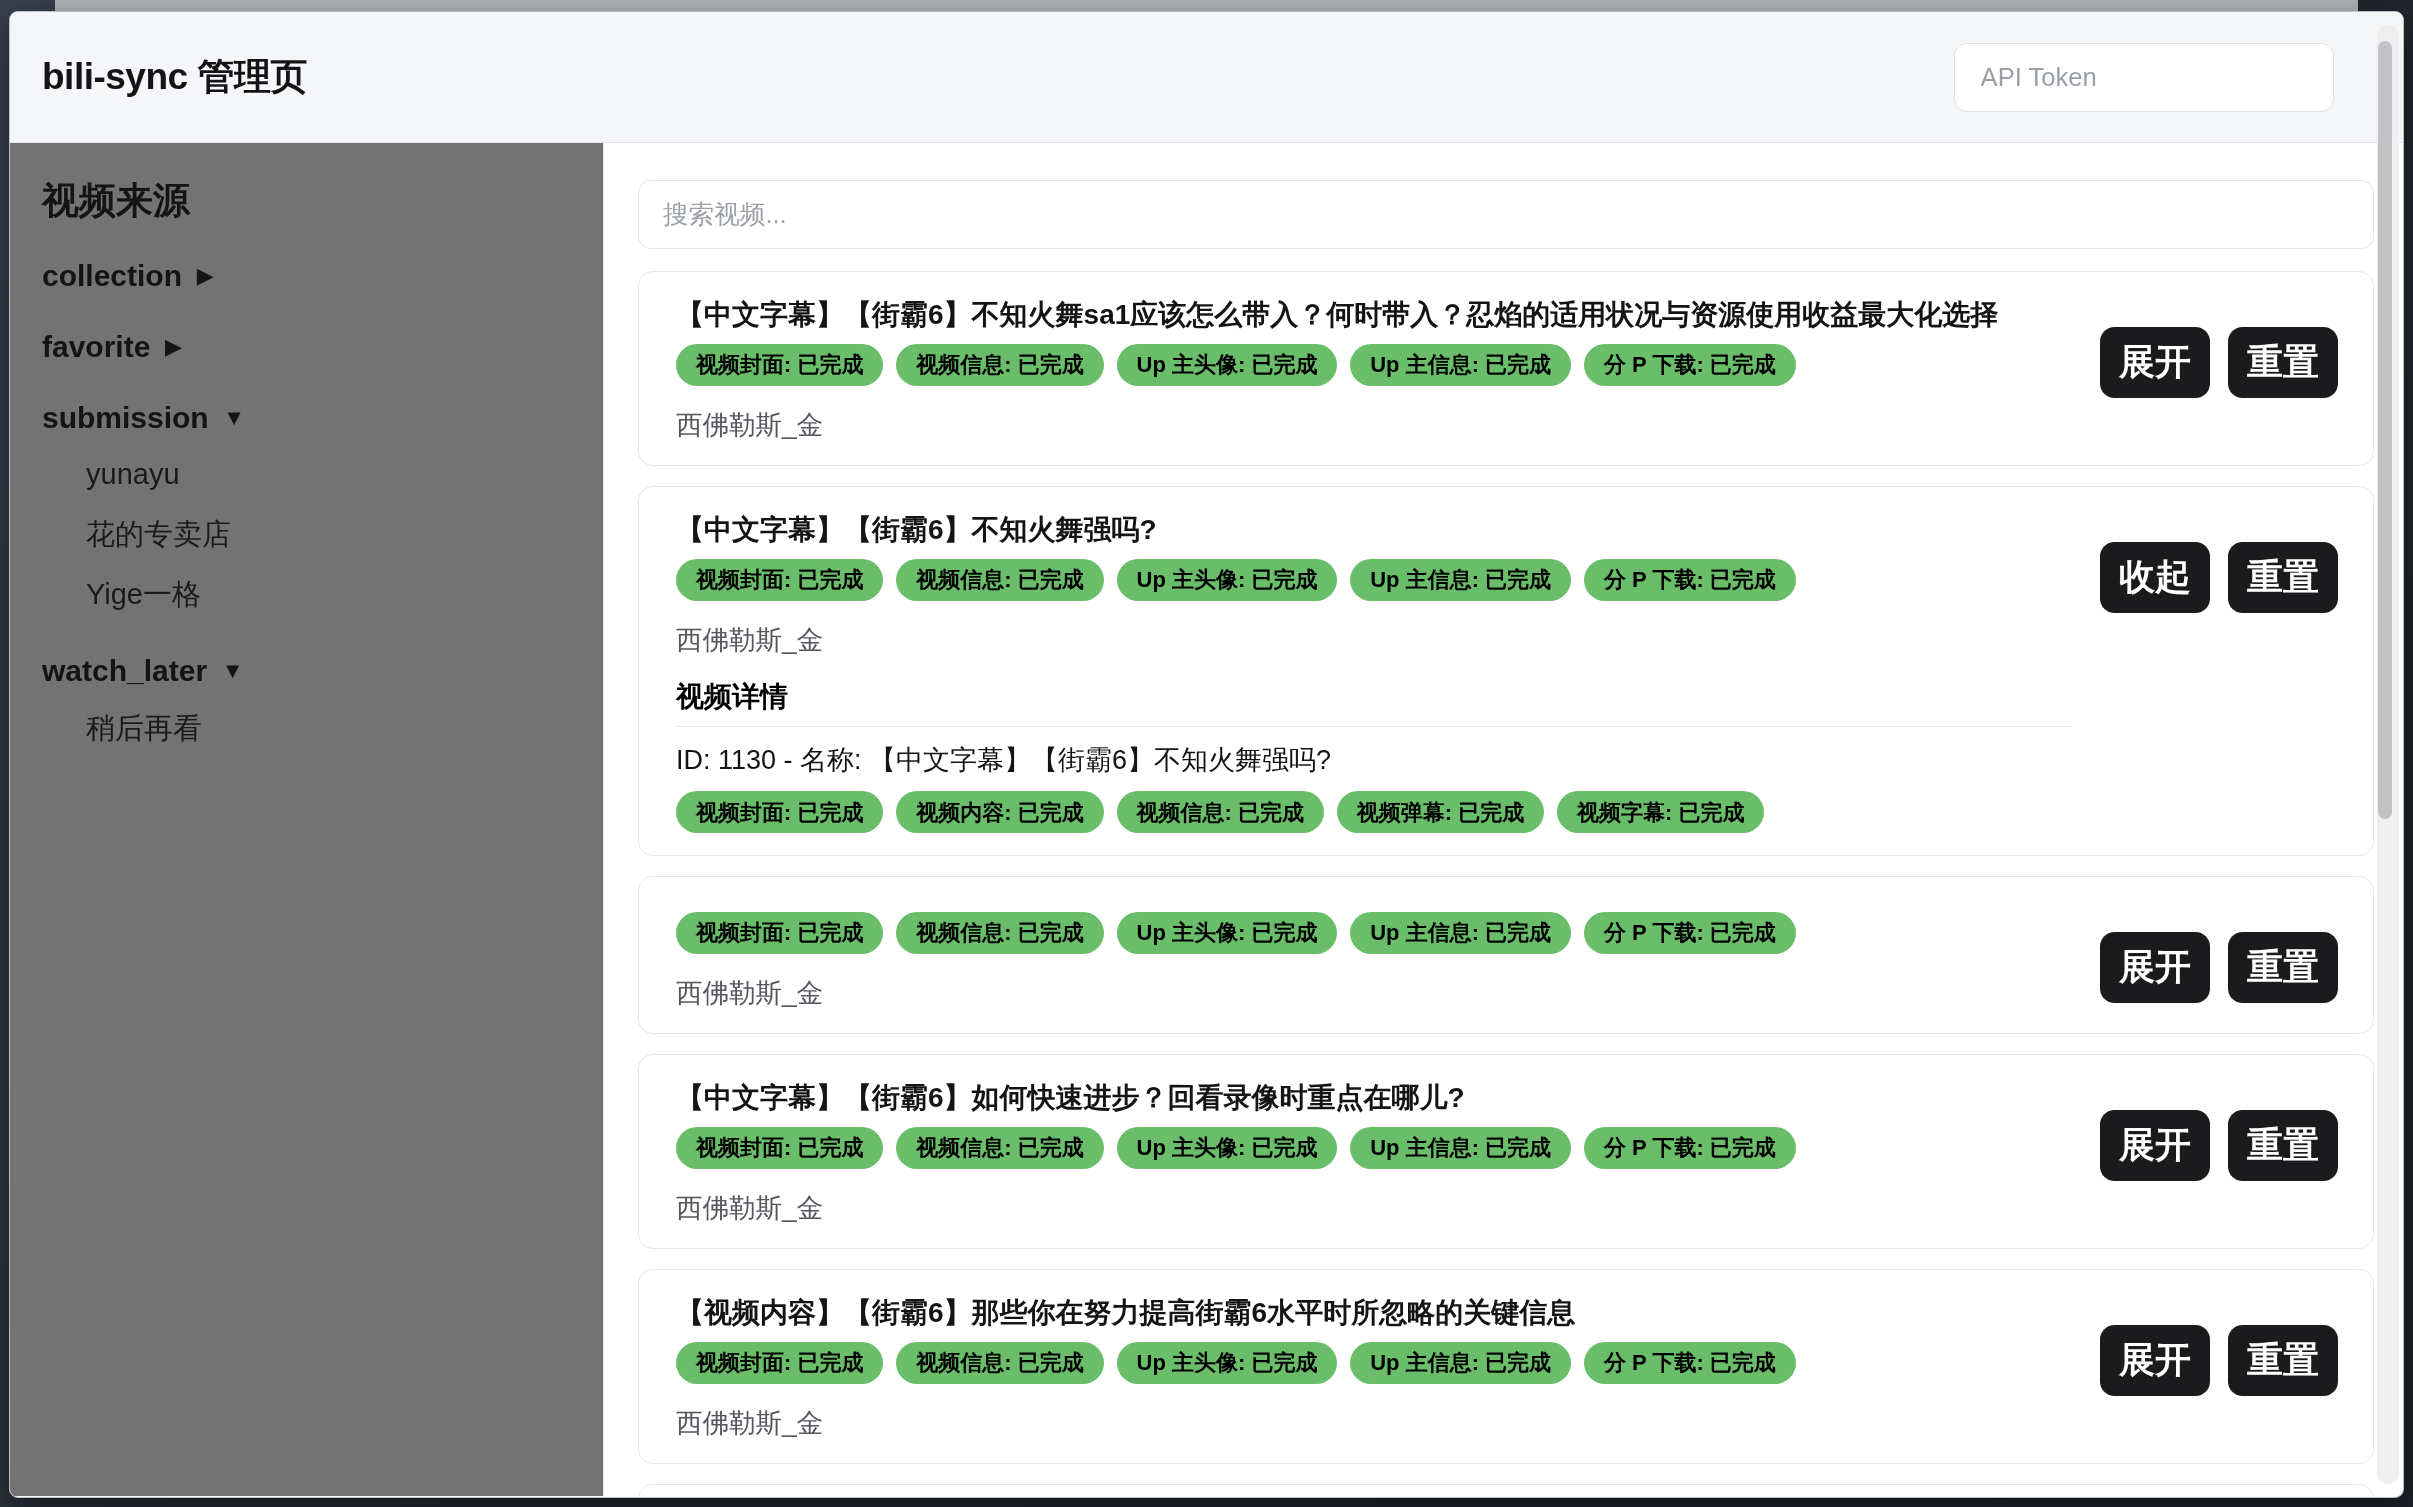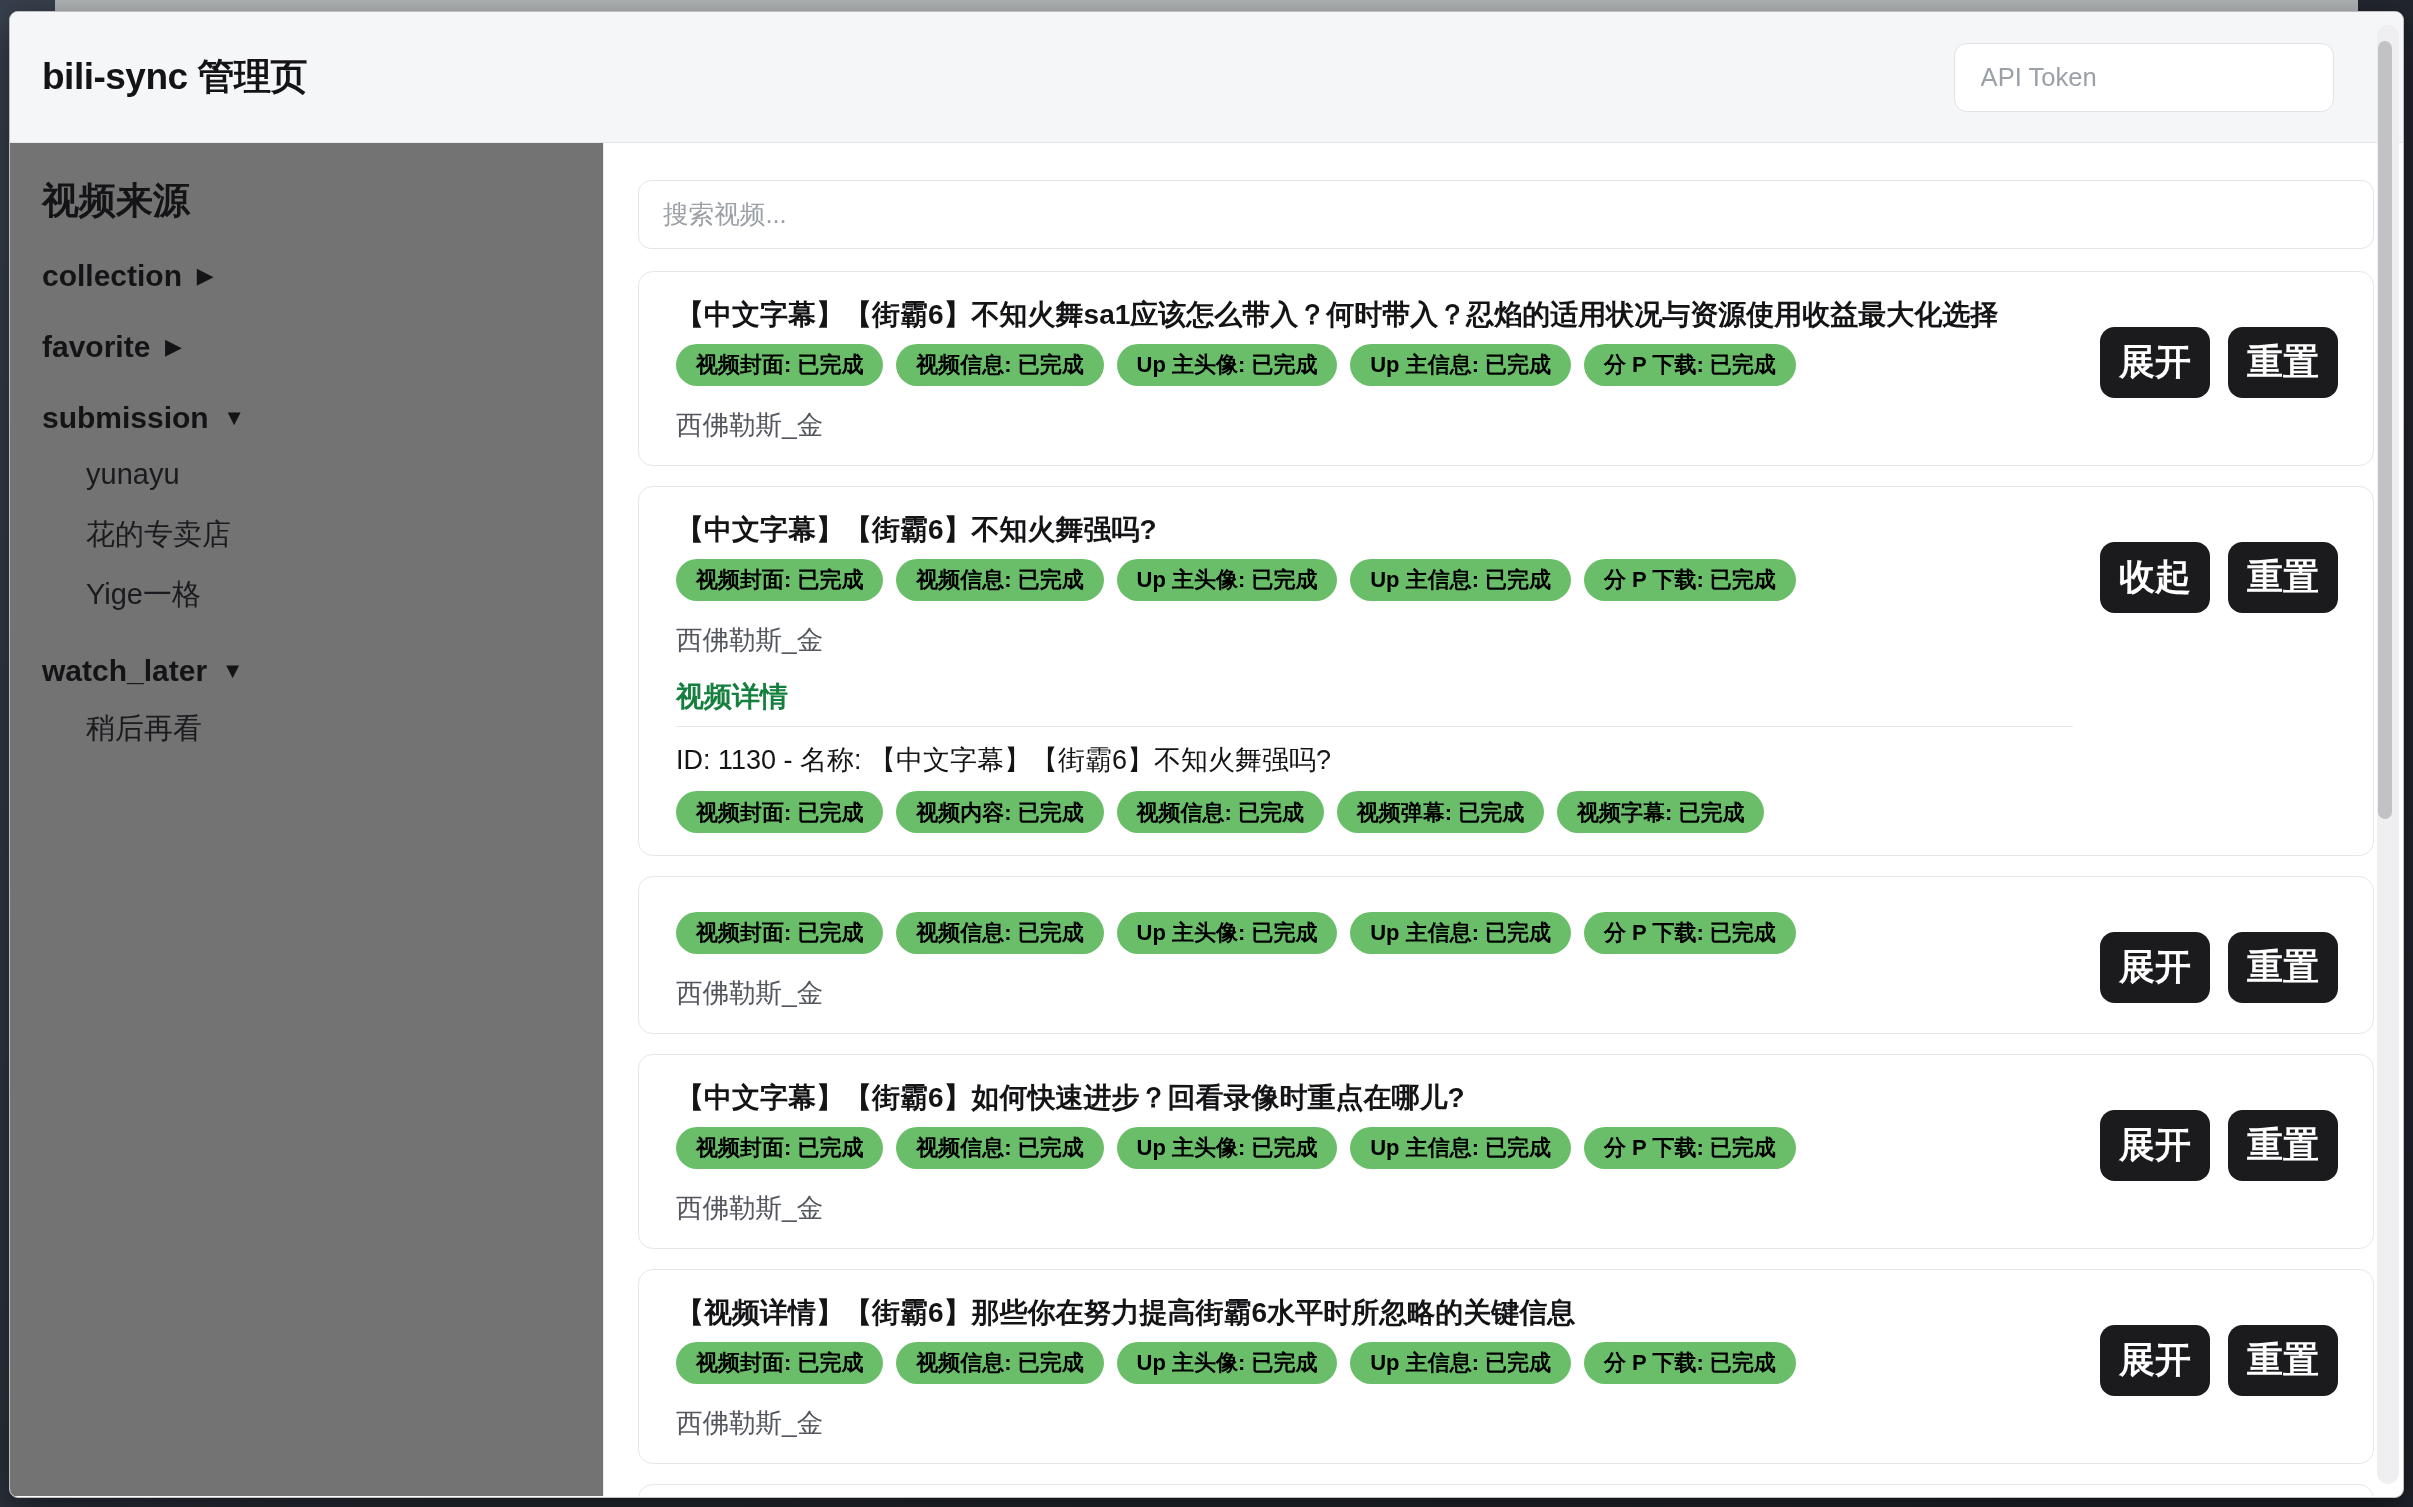--- a/index.html
+++ b/index.html
@@ -75,21 +75,21 @@
     line-height:25.6px;padding:8.2px 20px;border-radius:913px;white-space:nowrap;
   }
   .uploader{margin-top:22px;font-size:26.5px;line-height:35px;color:var(--muted);}
   .card-actions{display:flex;gap:18px;margin-top:31px;flex:0 0 auto;}
   .action-btn{
     background:var(--btn-black);color:#fff;font-weight:700;font-size:36px;
     border:none;border-radius:14.6px;width:110px;height:71px;cursor:pointer;
     font-family:inherit;display:flex;align-items:center;justify-content:center;
   }
   .details{margin-top:20px;}
-  .details-heading{font-size:28px;font-weight:700;line-height:37px;color:#15803d;}
+  .details-heading{font-size:28px;font-weight:700;line-height:37px;color:#000000;}
   .details-divider{border:none;border-top:1.8px solid #e8e8ec;margin:11px 0 14.6px 0;}
   .details-summary{font-size:27px;line-height:37px;color:#141417;}
   .details .badge-row{margin-top:12.8px;}
   
   .scroll-track{
     position:absolute;top:12.8px;bottom:12.8px;right:3.7px;width:22px;
     background:#efeff1;border-radius:11px;
   }
   .scroll-thumb{
     position:absolute;top:16.4px;right:7.3px;width:13.7px;height:778px;
@@ -237,21 +237,21 @@
 
     </div>
     <div class="card-actions">
       <button class="action-btn">展开</button>
       <button class="action-btn">重置</button>
     </div>
   </div>
 
   <div class="card">
     <div class="card-left">
-      <div class="video-title">【视频详情】【街霸6】那些你在努力提高街霸6水平时所忽略的关键信息</div>
+      <div class="video-title">【视频内容】【街霸6】那些你在努力提高街霸6水平时所忽略的关键信息</div>
       <div class="badge-row">
                 <span class="badge">视频封面: 已完成</span>
                 <span class="badge">视频信息: 已完成</span>
                 <span class="badge">Up 主头像: 已完成</span>
                 <span class="badge">Up 主信息: 已完成</span>
                 <span class="badge">分 P 下载: 已完成</span>
               </div>
       <div class="uploader">西佛勒斯_金</div>
 
     </div>

